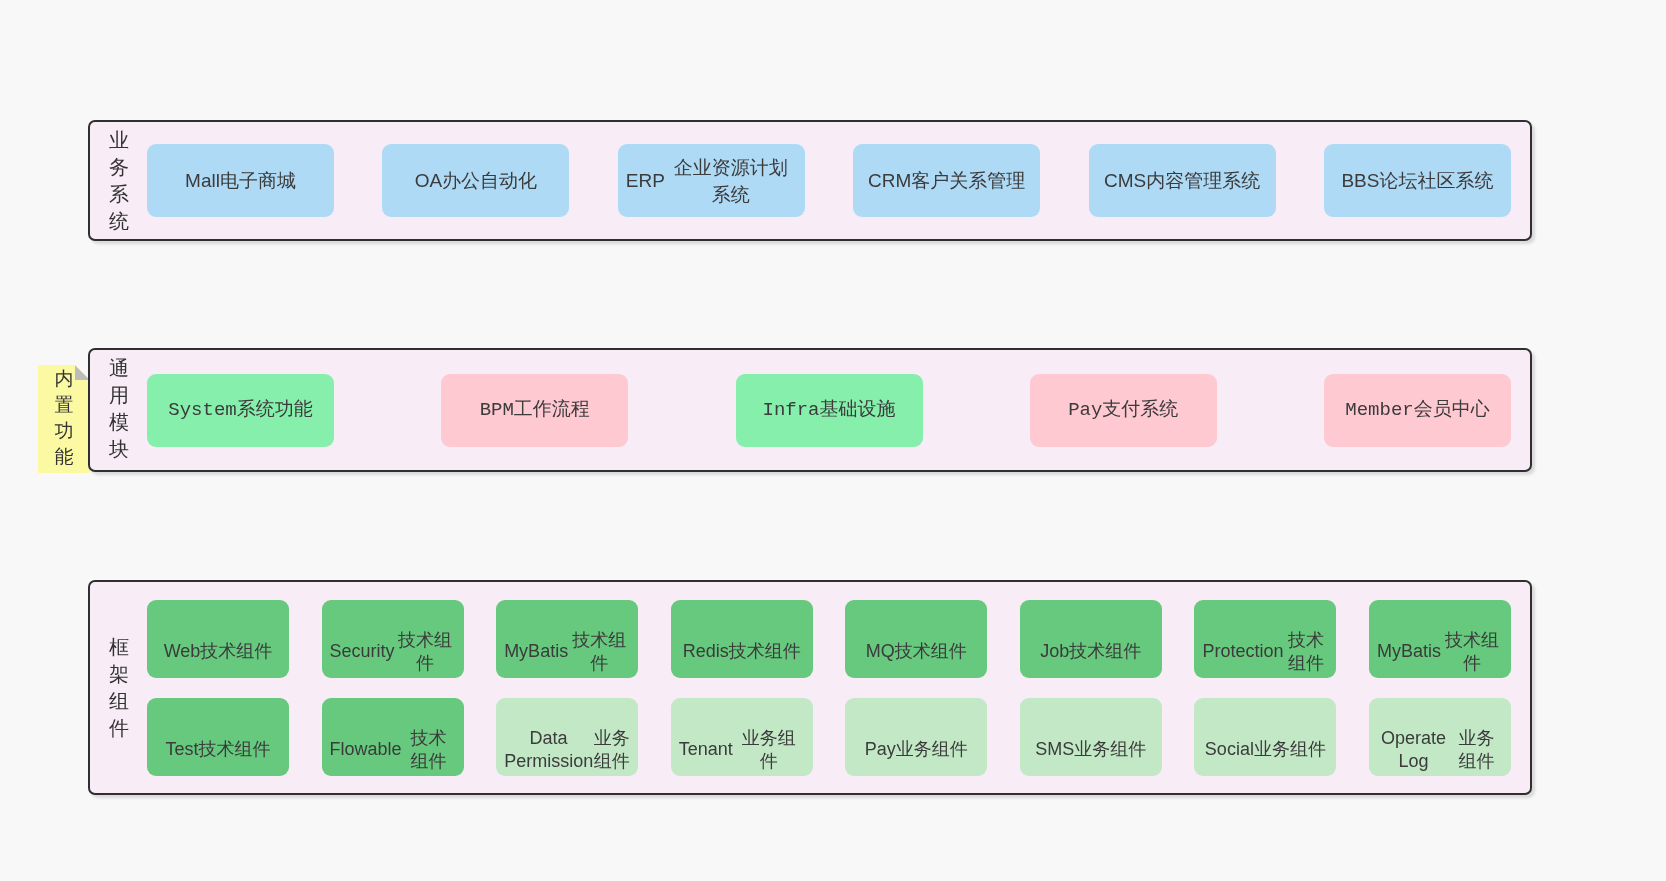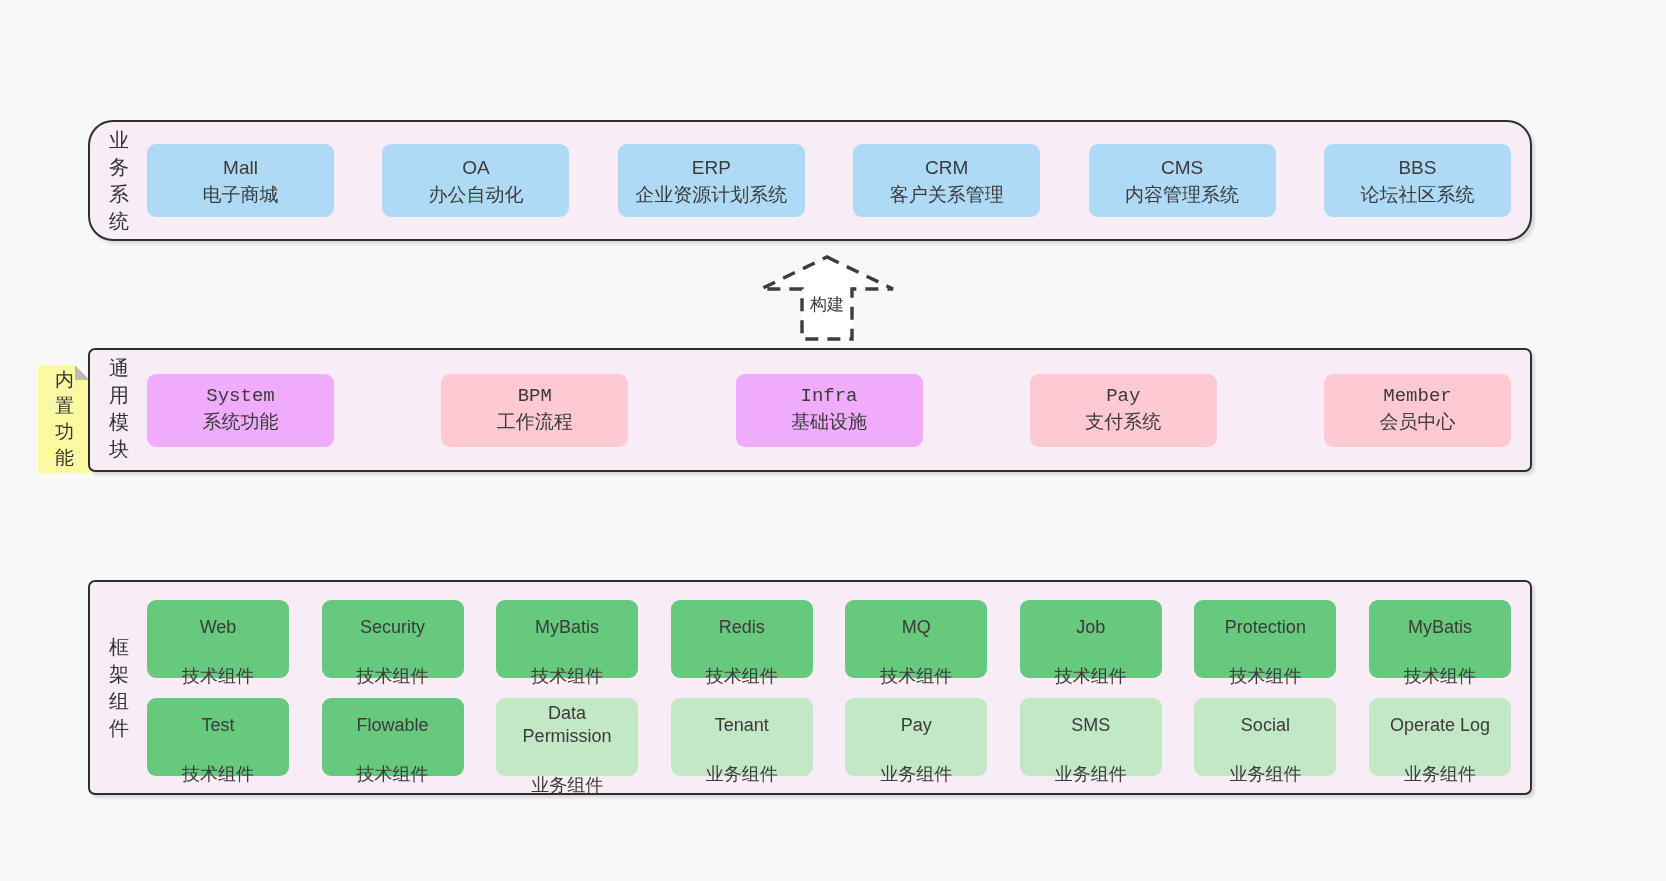--- a/index.html
+++ b/index.html
@@ -8,60 +8,60 @@
     font-family:"Liberation Sans","DejaVu Sans",sans-serif;color:#3b3b3b;
   }
   .stage{position:relative;width:1666px;height:881px;overflow:hidden;}
 
   
   .panel{
     position:absolute;left:88px;width:1444px;box-sizing:border-box;
     background:#f8edf6;border:2px solid #2f2f2f;border-radius:7px;
     box-shadow:3px 3px 3px rgba(0,0,0,.12);z-index:2;
   }
-  #layer1{top:120px;height:121px;border-radius:25px;}
+  #layer1{top:120px;height:121px;}
   #layer2{top:348px;height:124px;font-family:Liberation Mono, monospace;}
   #layer3{top:580px;height:215px;}
 
   
   .vlabel{position:absolute;left:12px;top:0;height:100%;width:34px;
     display:flex;align-items:center;justify-content:center;}
   .vtext{width:22px;font-size:20px;line-height:27px;text-align:center;
     word-break:break-all;color:#333;}
 
   
   .boxes{position:absolute;left:57px;right:19px;top:0;height:100%;
     display:flex;justify-content:space-between;align-items:center;}
   #layer3 .boxes{flex-direction:column;justify-content:center;gap:20px;align-items:stretch;}
   .row{display:flex;justify-content:space-between;}
 
   .box{box-sizing:border-box;border-radius:9px;padding:4px 8px;
-    display:flex;flex-direction:column;justify-content:center;
+    display:flex;flex-direction:row;justify-content:center;
     align-items:center;text-align:center;}
   .b-lg{width:187px;height:73px;}
   .b-sm{width:142px;height:78px;}
   .box-line{font-size:19px;line-height:27px;}
   .b-sm .box-line{font-size:18px;line-height:23px;margin-top:26px;}
 
   .blue{background:#aedaf6;}
-  .red{background:#f0abfc;}
+  .red{background:#86efac;}
   .pink{background:#ffc9d2;}
   .gd{background:#66c97d;}
   .gl{background:#c2e8c6;}
 
   
   .note{position:absolute;left:38px;width:52px;background:#fbf9a1;z-index:1;
     clip-path:polygon(0 0,calc(100% - 15px) 0,100% 15px,100% 100%,0 100%);
     display:flex;align-items:center;justify-content:center;}
   #note1{top:365px;height:108px;}
   #note2{top:619px;height:127px;}
   .note-fold{position:absolute;top:0;right:0;width:15px;height:15px;
     background:#bcbcbc;clip-path:polygon(0 0,100% 100%,0 100%);}
-  .note-text{width:20px;font-size:19px;line-height:26px;text-align:right;
-    word-break:break-all;color:#333;}
+  .note-text{width:20px;font-size:19px;line-height:26px;text-align:center;
+    word-break:break-all;color:#333;font-family:Liberation Mono, monospace;}
 
   
   .arrow{position:absolute;width:140px;height:86px;z-index:1;}
   #arrow1{left:757px;top:255px;}
   #arrow2{left:770px;top:487px;}
   .arrow svg{width:100%;height:100%;display:block;}
   .arrow-label{position:absolute;left:50%;top:38px;transform:translateX(-50%);
     background:#ffffff;padding:0 4px;font-size:17px;color:#3b3b3b;white-space:nowrap;}
 </style>
 </head>
@@ -94,26 +94,20 @@
         <div class="box-line">CMS</div>
         <div class="box-line">内容管理系统</div>
       </div>
       <div class="box b-lg blue">
         <div class="box-line">BBS</div>
         <div class="box-line">论坛社区系统</div>
       </div>
     </div>
   </section>
 
-  <div class="arrow" id="arrow1">
-    <svg viewBox="0 0 140 86">
-      <polygon points="70,2 136,34 95,34 95,84 45,84 45,34 4,34" fill="#ffffff" stroke="#3d3d3d" stroke-width="3.4" stroke-dasharray="13 9"></polygon>
-    </svg>
-    <span class="arrow-label">构建</span>
-  </div>
 
   <div class="note" id="note1">
     <div class="note-fold"></div>
     <div class="note-text">内置功能</div>
   </div>
 
   <section class="panel" id="layer2">
     <div class="vlabel">
       <span class="vtext">通用模块</span>
     </div>

